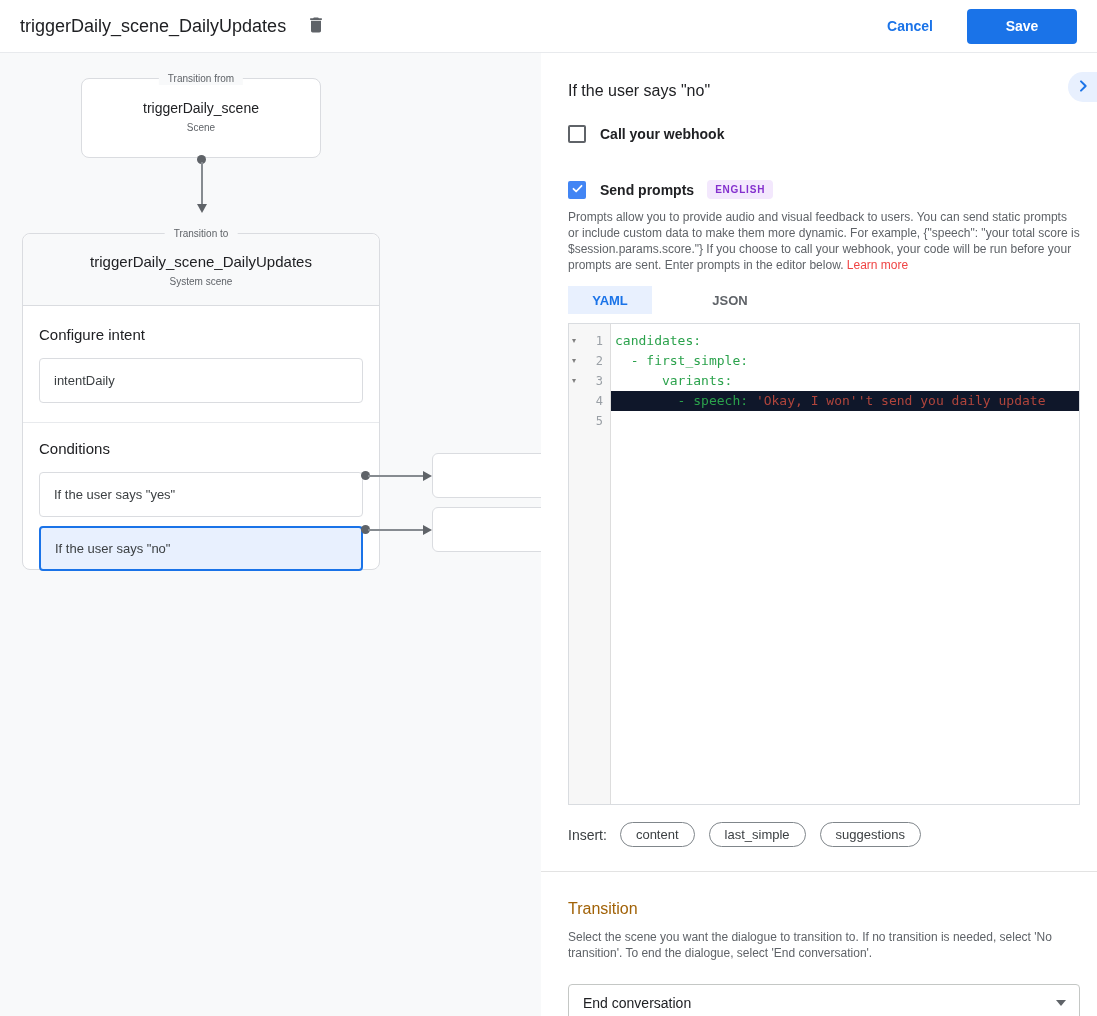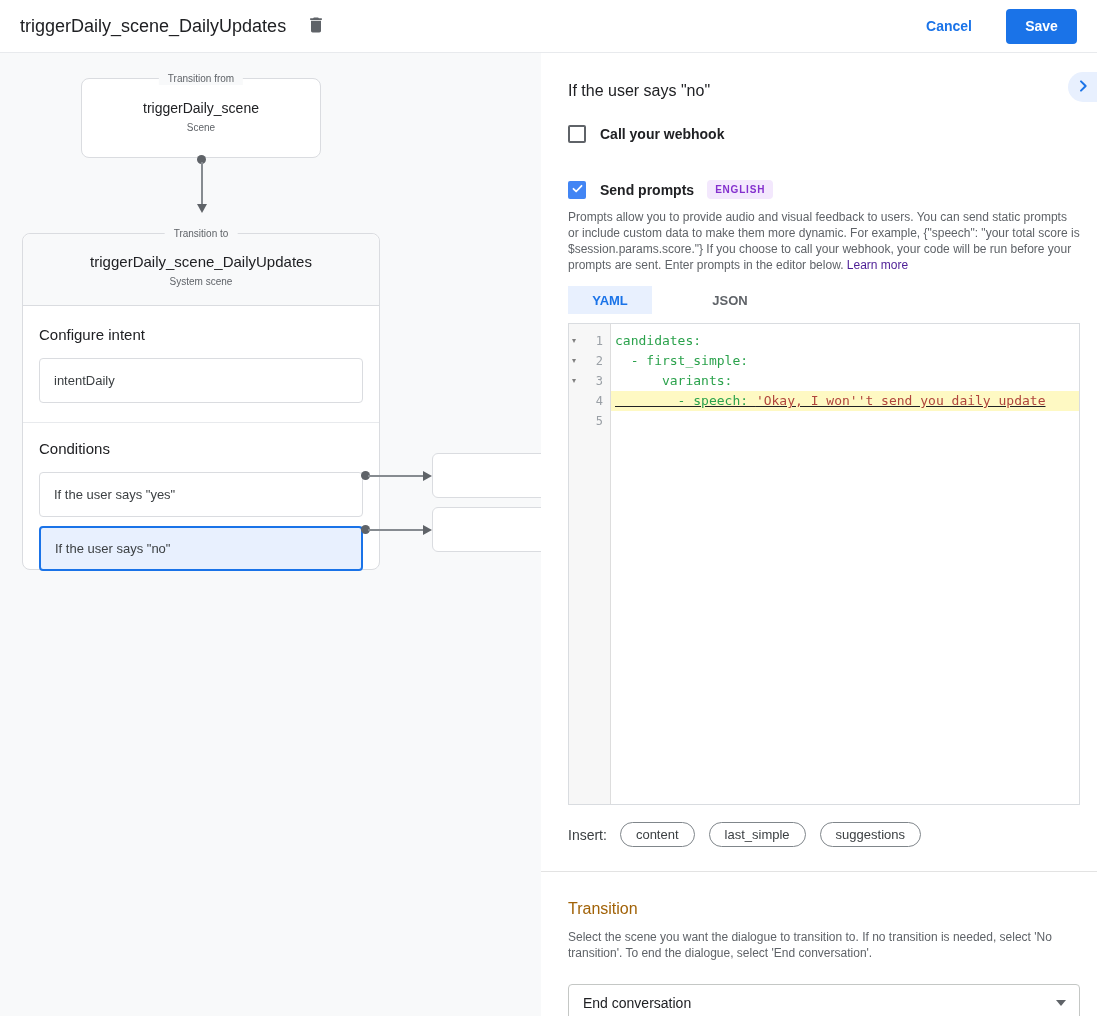--- a/index.html
+++ b/index.html
@@ -7,21 +7,21 @@
     font-family:"Liberation Sans", sans-serif; color:#202124; }
 
   
   .topbar { height:53px; background:#fff; border-bottom:1px solid #e8eaed;
     display:flex; align-items:center; padding:0 20px; }
   .topbar-title { font-size:18px; color:#202124; margin-right:18px; }
   .icon-btn { background:none; border:none; cursor:pointer; padding:2px; display:flex; align-items:center; }
   .topbar-spacer { flex:1; }
   .cancel-btn { background:none; border:none; color:#1a73e8; font-size:14px; font-weight:700;
     font-family:"Liberation Sans", sans-serif; margin-right:34px; cursor:pointer; }
-  .save-btn { background:#1a73e8; color:#fff; border:none; border-radius:4px; width:71px; height:35px;
+  .save-btn { background:#1a73e8; color:#fff; border:none; border-radius:4px; width:110px; height:35px;
     font-size:14px; font-weight:700; font-family:"Liberation Sans", sans-serif; cursor:pointer; }
 
   
   .main { display:flex; height:963px; }
   .canvas { position:relative; width:541px; height:963px; background:#f8f9fa; overflow:hidden; flex:none; }
   .rpanel { position:relative; flex:1; background:#fff; padding:27px 17px 0 27px; }
 
   
   .legend { position:absolute; top:-7px; left:50%; transform:translateX(-50%);
     background:#f8f9fa; padding:0 9px; font-size:10px; color:#5f6368; white-space:nowrap; line-height:13px; }
@@ -67,39 +67,39 @@
   .check-row.webhook { margin-top:23px; }
   .check-row.prompts { margin-top:37px; }
   .checkbox { width:18px; height:18px; border:2px solid #5f6368; border-radius:2px; background:#fff;
     flex:none; cursor:pointer; }
   .checkbox.checked { border:none; background:#4285f4; display:flex; align-items:center; justify-content:center; }
   .check-label { margin-left:14px; font-size:14px; font-weight:700; color:#202124; }
   .lang-badge { margin-left:13px; background:#f3e8fd; color:#8430ce; font-size:10px; font-weight:700;
     letter-spacing:0.8px; padding:4px 8px; border-radius:4px; }
 
   .desc { margin-top:10px; font-size:12px; line-height:16px; color:#5f6368; max-width:516px; }
-  .link { color:#4c1d95; text-decoration:none; cursor:pointer; }
+  .link { color:#ef4444; text-decoration:none; cursor:pointer; }
 
   .tabs { display:flex; margin-top:13px; }
   .tab { height:28px; display:flex; align-items:center; justify-content:center;
     font-size:13px; font-weight:700; cursor:pointer; }
   .tab.yaml { width:84px; background:#e8f0fe; color:#1a73e8; }
   .tab.json { width:84px; margin-left:36px; color:#5f6368; background:transparent; }
 
   
   .editor { margin-top:9px; width:512px; height:482px; border:1px solid #d9dce0; display:flex;
     background:#fff; font-family:"DejaVu Sans Mono", monospace; font-size:13px; }
   .gutter { width:42px; flex:none; background:#f7f7f7; border-right:1px solid #ddd; padding-top:7px; }
   .gutter-cell { position:relative; height:20px; line-height:20px; text-align:right; padding-right:7px;
     color:#9aa0a6; font-size:12px; }
   .fold { position:absolute; left:3px; top:0; font-size:8px; color:#808080; cursor:pointer;
     font-family:"Liberation Sans", sans-serif; }
   .code-area { flex:1; overflow:hidden; padding-top:7px; cursor:text; }
   .code-row { height:20px; line-height:20px; white-space:pre; padding-left:4px; color:#202124; }
-  .code-row.highlight { background:#fef9c3;text-decoration:underline; }
+  .code-row.highlight { background:#0f172a; }
   .tok-key { color:#2ba24c; }
   .tok-str { color:#b0453c; }
 
   .insert-row { margin-top:17px; display:flex; align-items:center; }
   .insert-label { font-size:14px; color:#3c4043; margin-right:13px; }
   .chip { height:25px; border:1px solid #80868b; border-radius:13px; background:#fff;
     padding:0 15px; font-size:13px; color:#3c4043; font-family:"Liberation Sans", sans-serif;
     margin-right:14px; cursor:pointer; display:flex; align-items:center; }
 
   .panel-divider { border:none; border-top:1px solid #e3e3e3; margin:24px -17px 0 -27px; }

